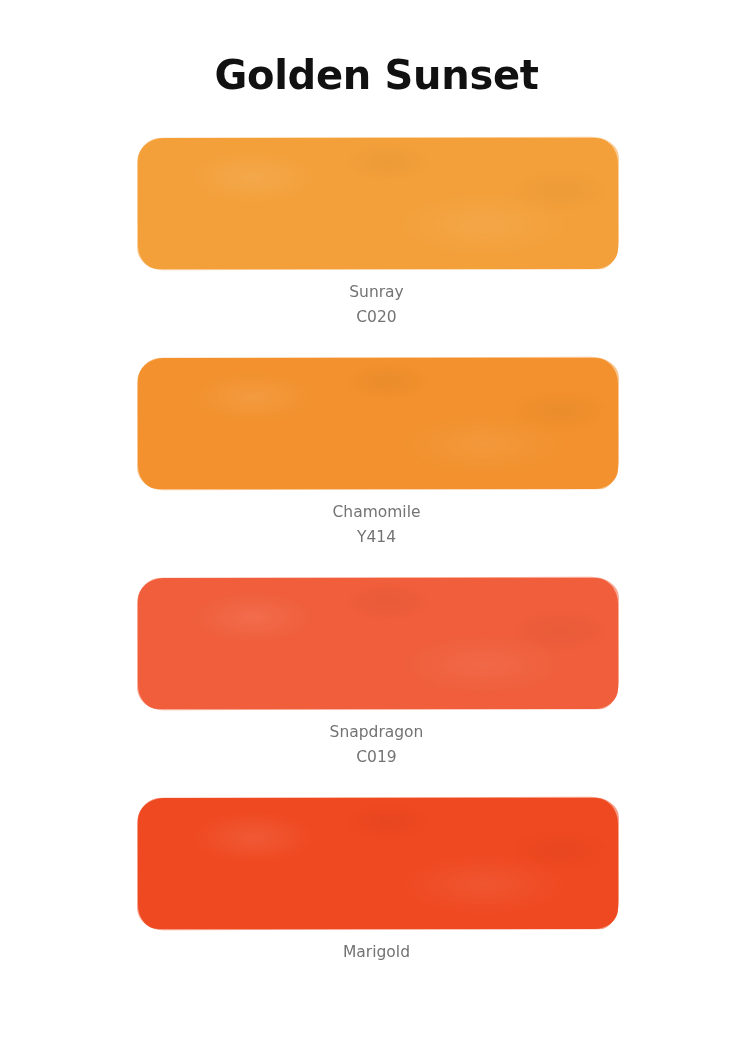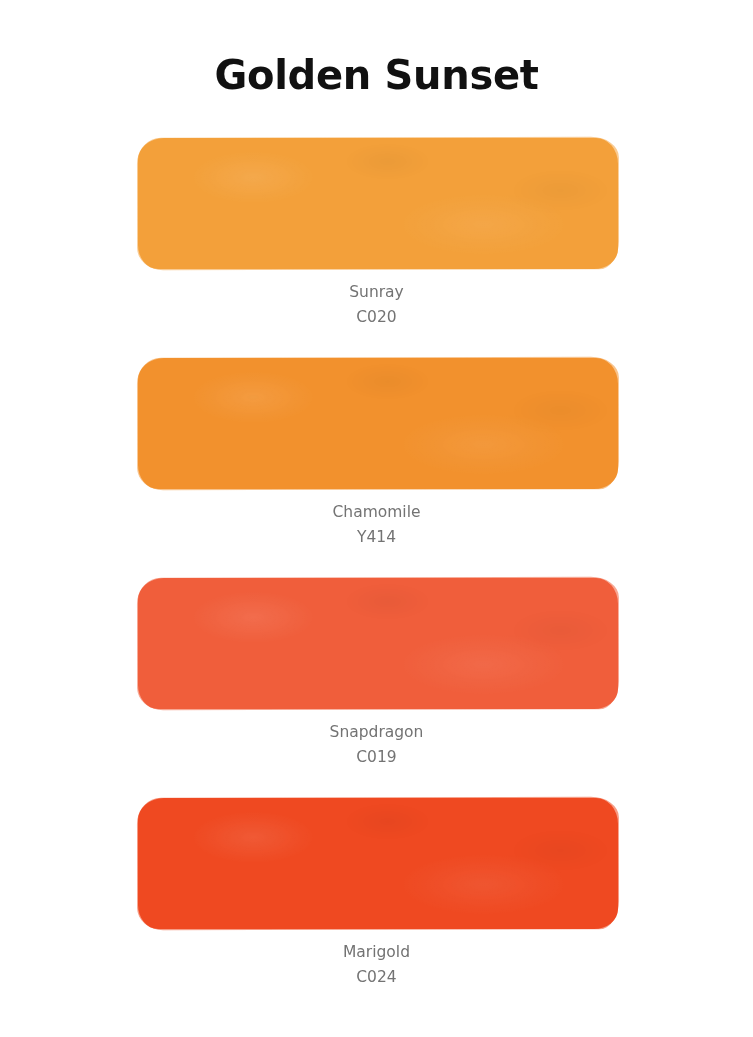--- a/index.html
+++ b/index.html
@@ -141,18 +141,17 @@
       <div class="swatch-caption">
         <span class="swatch-name">Snapdragon</span>
         <span class="swatch-code">C019</span>
       </div>
     </div>
 
     <div class="swatch-entry">
       <div class="swatch-chip" style="background-color: rgb(236, 74, 34);"></div>
       <div class="swatch-caption">
         <span class="swatch-name">Marigold</span>
-        <span class="swatch-code">C024</span>
       </div>
     </div>
 
   </div>
 </div>
 
 </body></html>

